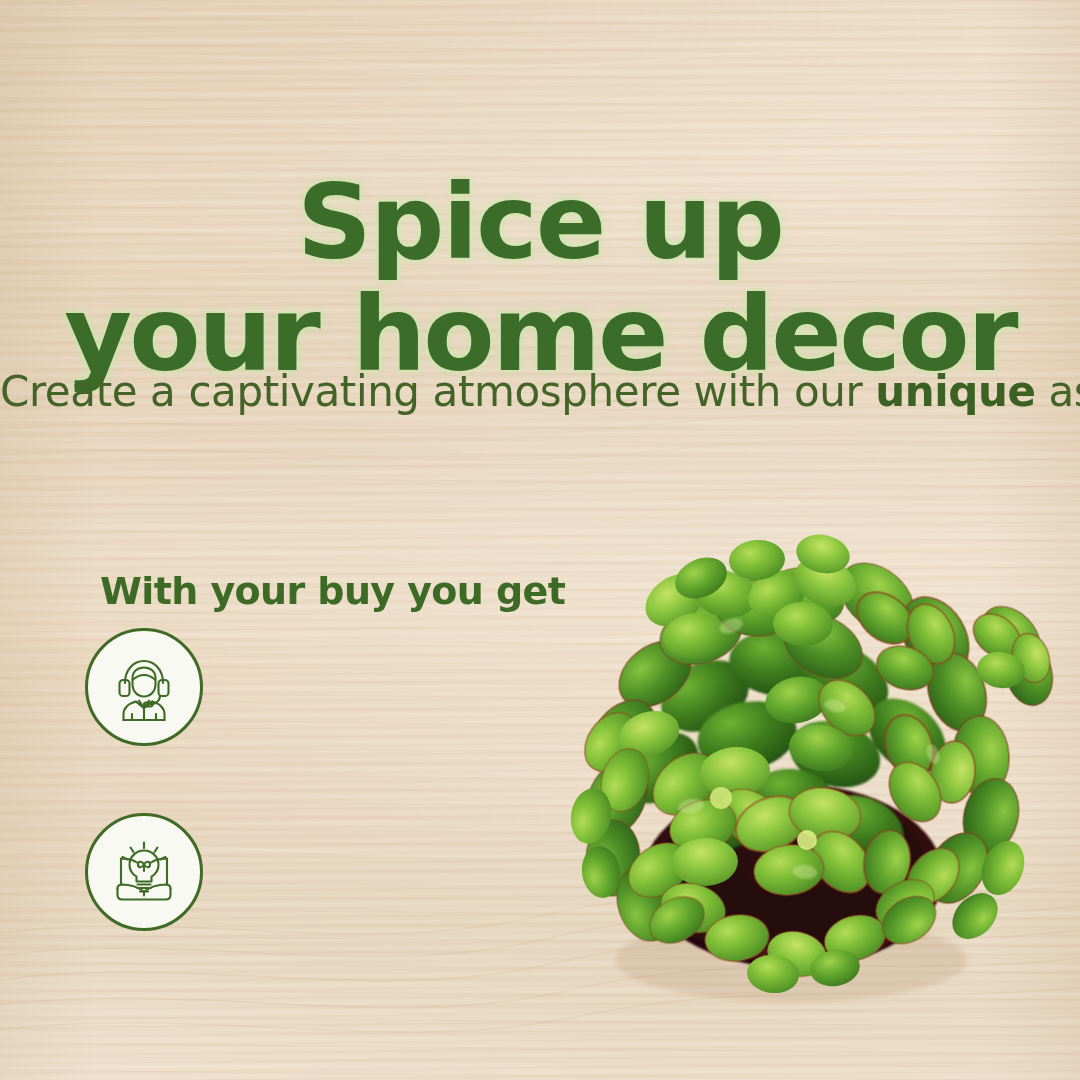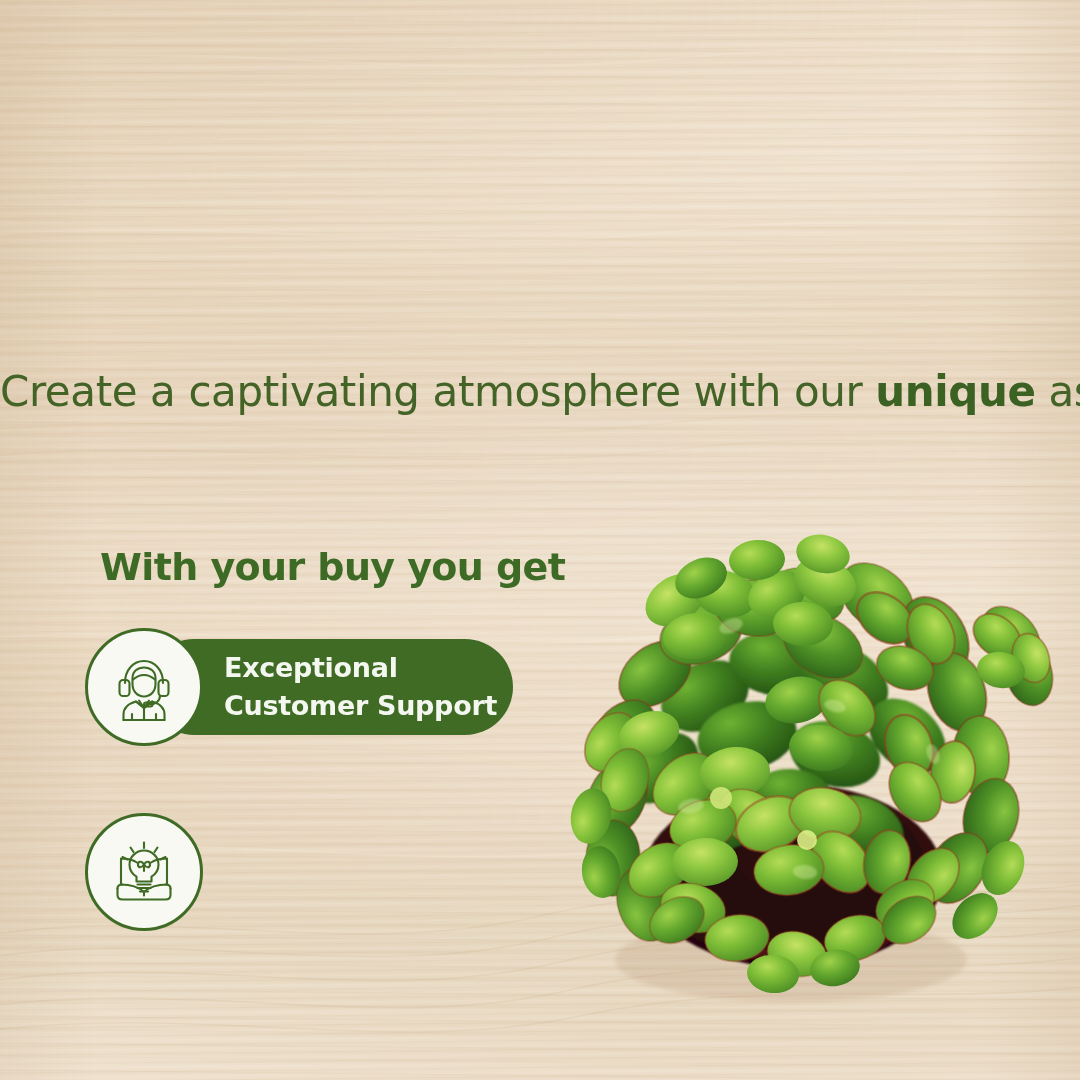--- a/index.html
+++ b/index.html
@@ -136,21 +136,21 @@
   }
   .subheadline .em {
     font-weight: bold;
     color: #3b6223;
   }
 
   
   .section-label {
     position: absolute;
     left: 100px;
-    top: 512px;
+    top: 536px;
     color: #3d6b26;
     font-family: "DejaVu Sans", sans-serif;
     font-weight: bold;
     font-size: 38px;
     line-height: 46px;
     letter-spacing: -0.6px;
     white-space: nowrap;
   }
 
   
@@ -233,20 +233,24 @@
       <g fill="none" stroke="#fff6e8" stroke-opacity="0.22" stroke-width="2.4">
         <path d="M-40,60 C 240,40 420,84 680,58 C 880,38 1000,62 1130,46"></path>
         <path d="M-40,236 C 230,214 430,258 670,232 C 870,210 1000,236 1130,218"></path>
         <path d="M-40,640 C 220,618 420,662 660,636 C 860,614 990,640 1130,624"></path>
         <path d="M-40,852 C 210,830 410,874 650,848 C 850,826 990,852 1130,836"></path>
       </g>
     </svg>
   </div>
   <div class="wood-vignette"></div>
 
+  <h1 class="headline">
+    <span class="l1">Spice up</span>
+    <span class="l2">your home decor</span>
+  </h1>
 
   <p class="subheadline"><span>Create a captivating atmosphere with our </span><span class="em">unique</span><span> assortment</span></p>
 
   <h2 class="section-label">With your buy you get</h2>
 
   <div class="plant">
     <svg viewBox="0 0 560 545" aria-hidden="true">
       <defs>
         <radialGradient id="lfA" cx="38%" cy="32%" r="72%">
           <stop offset="0%" stop-color="#b4dc58"></stop>
@@ -426,24 +430,20 @@
       <g fill="#eaf7b6" opacity="0.35" filter="url(#soft)">
         <ellipse cx="226" cy="158" rx="12" ry="7" transform="rotate(-20 226 158)"></ellipse>
         <ellipse cx="330" cy="238" rx="11" ry="6" transform="rotate(15 330 238)"></ellipse>
         <ellipse cx="186" cy="338" rx="13" ry="7" transform="rotate(-10 186 338)"></ellipse>
         <ellipse cx="428" cy="286" rx="10" ry="6" transform="rotate(70 428 286)"></ellipse>
         <ellipse cx="300" cy="404" rx="12" ry="7" transform="rotate(5 300 404)"></ellipse>
       </g>
     </svg>
   </div>
 
-  <div class="badge badge-1">
-    <div class="badge-text">Exceptional
-Customer Support</div>
-  </div>
   <div class="badge-icon-wrap badge-icon-1">
     <svg width="78" height="78" viewBox="0 0 78 78" fill="none" stroke="#3f6b25" stroke-width="2.1" stroke-linecap="round" stroke-linejoin="round" aria-hidden="true">
 
       <path d="M20 35 C20 21.5 28.5 13 39 13 C49.5 13 58 21.5 58 35"></path>
 
       <rect x="14.5" y="32" width="10" height="16" rx="3.6"></rect>
 
       <rect x="53.5" y="32" width="10" height="16" rx="3.6"></rect>
 
       <path d="M27.5 30 C27.5 23.5 32.5 19.5 39 19.5 C45.5 19.5 50.5 23.5 50.5 30 L50.5 36 C50.5 43.5 45.5 48.5 39 48.5 C32.5 48.5 27.5 43.5 27.5 36 Z"></path>

